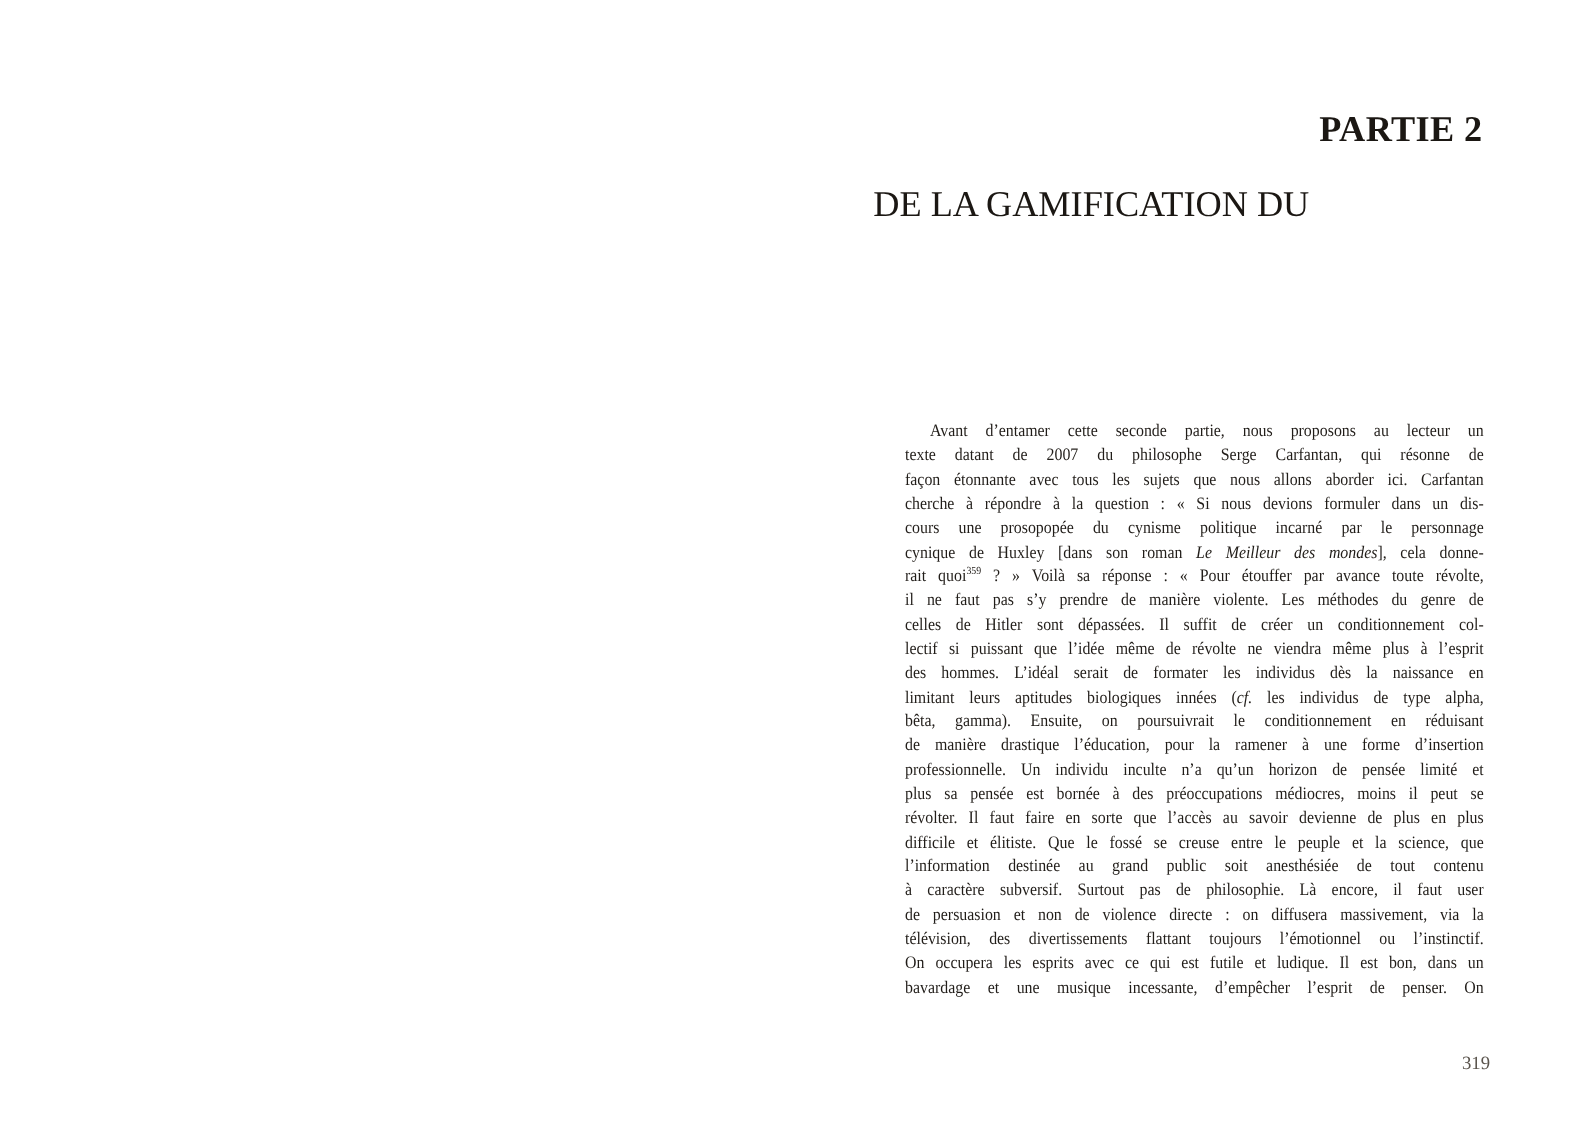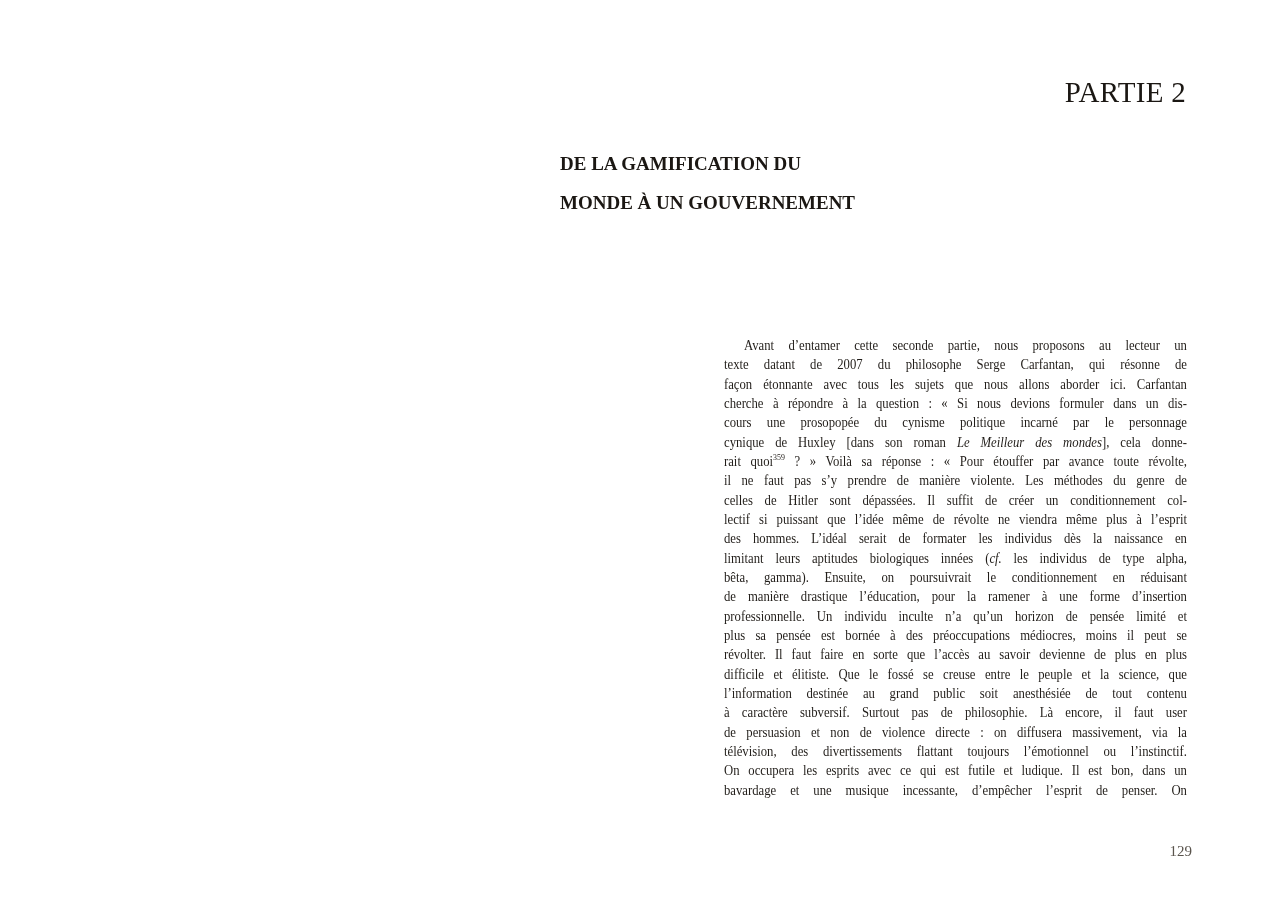--- a/index.html
+++ b/index.html
@@ -11,37 +11,37 @@
     position: relative;
     width: 1276px;
     height: 912px;
     background: var(--bg, #ffffff);
     font-family: "Liberation Serif", serif;
     color: var(--text, #211d19);
     overflow: hidden;
   }
   .part-label {
     position: absolute;
-    top: 76px;
+    top: 88px;
     right: 90px;
     font-size: 29px;
-    font-weight: normal;
+    font-weight: bold;
     letter-spacing: 0.3px;
     color: var(--heading, #1b1713);
     white-space: nowrap;
     text-align: center;
   }
   .chapter-title {
     position: absolute;
     top: 145px;
     left: 560px;
     right: 90px;
-    text-align: left;
-    font-size: 19px;
-    font-weight: bold;
+    text-align: center;
+    font-size: 29px;
+    font-weight: normal;
     line-height: 38.7px;
     color: var(--heading, #1b1713);
   }
   .title-line {
     white-space: nowrap;
   }
   .body-paragraph {
     position: absolute;
     top: 336px;
     left: 724px;
@@ -75,21 +75,20 @@
 </style>
 </head>
 <body>
 
 <div class="page">
 
   <div class="part-label">PARTIE 2</div>
 
   <div class="chapter-title">
       <div class="title-line">DE LA GAMIFICATION DU</div>
-      <div class="title-line">MONDE À UN GOUVERNEMENT</div>
     </div>
 
   <div class="body-paragraph">
       <div class="body-line indent">Avant d’entamer cette seconde partie, nous proposons au lecteur un</div>
       <div class="body-line">texte datant de 2007 du philosophe Serge Carfantan, qui résonne de</div>
       <div class="body-line">façon étonnante avec tous les sujets que nous allons aborder ici. Carfantan</div>
       <div class="body-line">cherche à répondre à la question : « Si nous devions formuler dans un dis-</div>
       <div class="body-line">cours une prosopopée du cynisme politique incarné par le personnage</div>
       <div class="body-line">cynique de Huxley [dans son roman <i>Le Meilleur des mondes</i>], cela donne-</div>
       <div class="body-line">rait quoi<sup>359</sup> ? » Voilà sa réponse : « Pour étouffer par avance toute révolte,</div>
@@ -105,15 +104,15 @@
       <div class="body-line">révolter. Il faut faire en sorte que l’accès au savoir devienne de plus en plus</div>
       <div class="body-line">difficile et élitiste. Que le fossé se creuse entre le peuple et la science, que</div>
       <div class="body-line">l’information destinée au grand public soit anesthésiée de tout contenu</div>
       <div class="body-line">à caractère subversif. Surtout pas de philosophie. Là encore, il faut user</div>
       <div class="body-line">de persuasion et non de violence directe : on diffusera massivement, via la</div>
       <div class="body-line">télévision, des divertissements flattant toujours l’émotionnel ou l’instinctif.</div>
       <div class="body-line">On occupera les esprits avec ce qui est futile et ludique. Il est bon, dans un</div>
       <div class="body-line">bavardage et une musique incessante, d’empêcher l’esprit de penser. On</div>
     </div>
 
-  <div class="page-number">129</div>
+  <div class="page-number">319</div>
 
 </div>
 
 </body></html>

